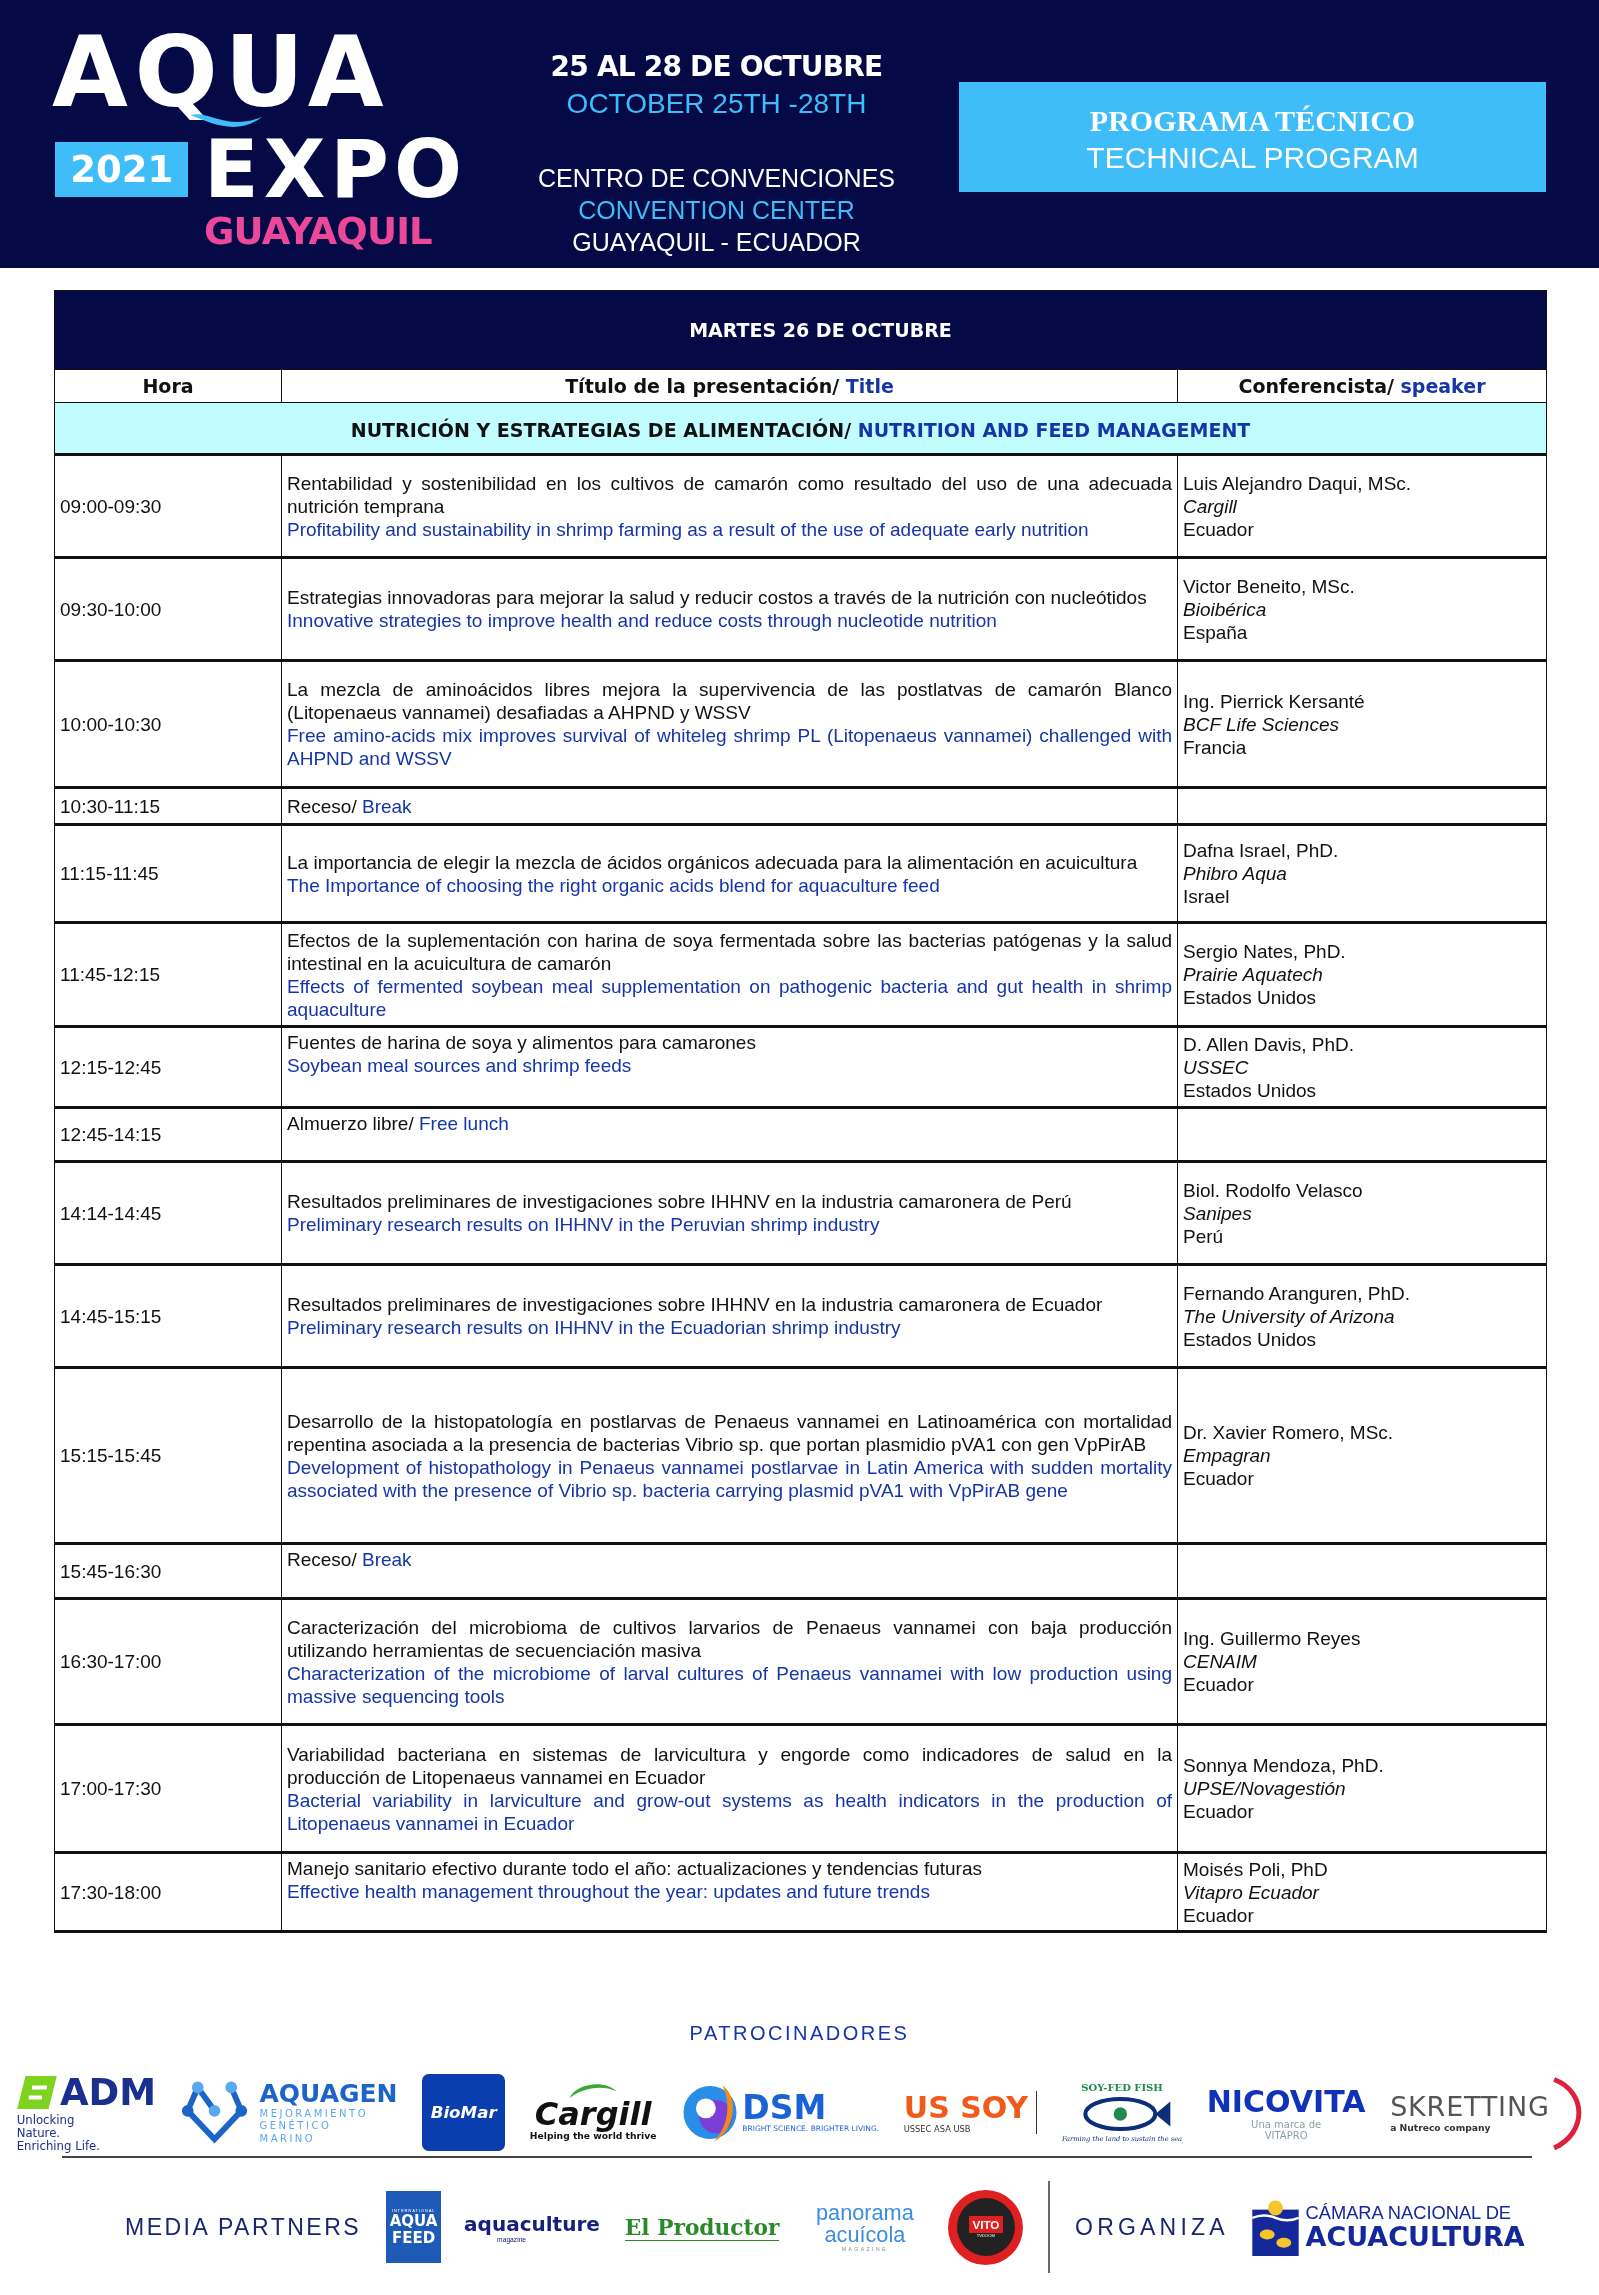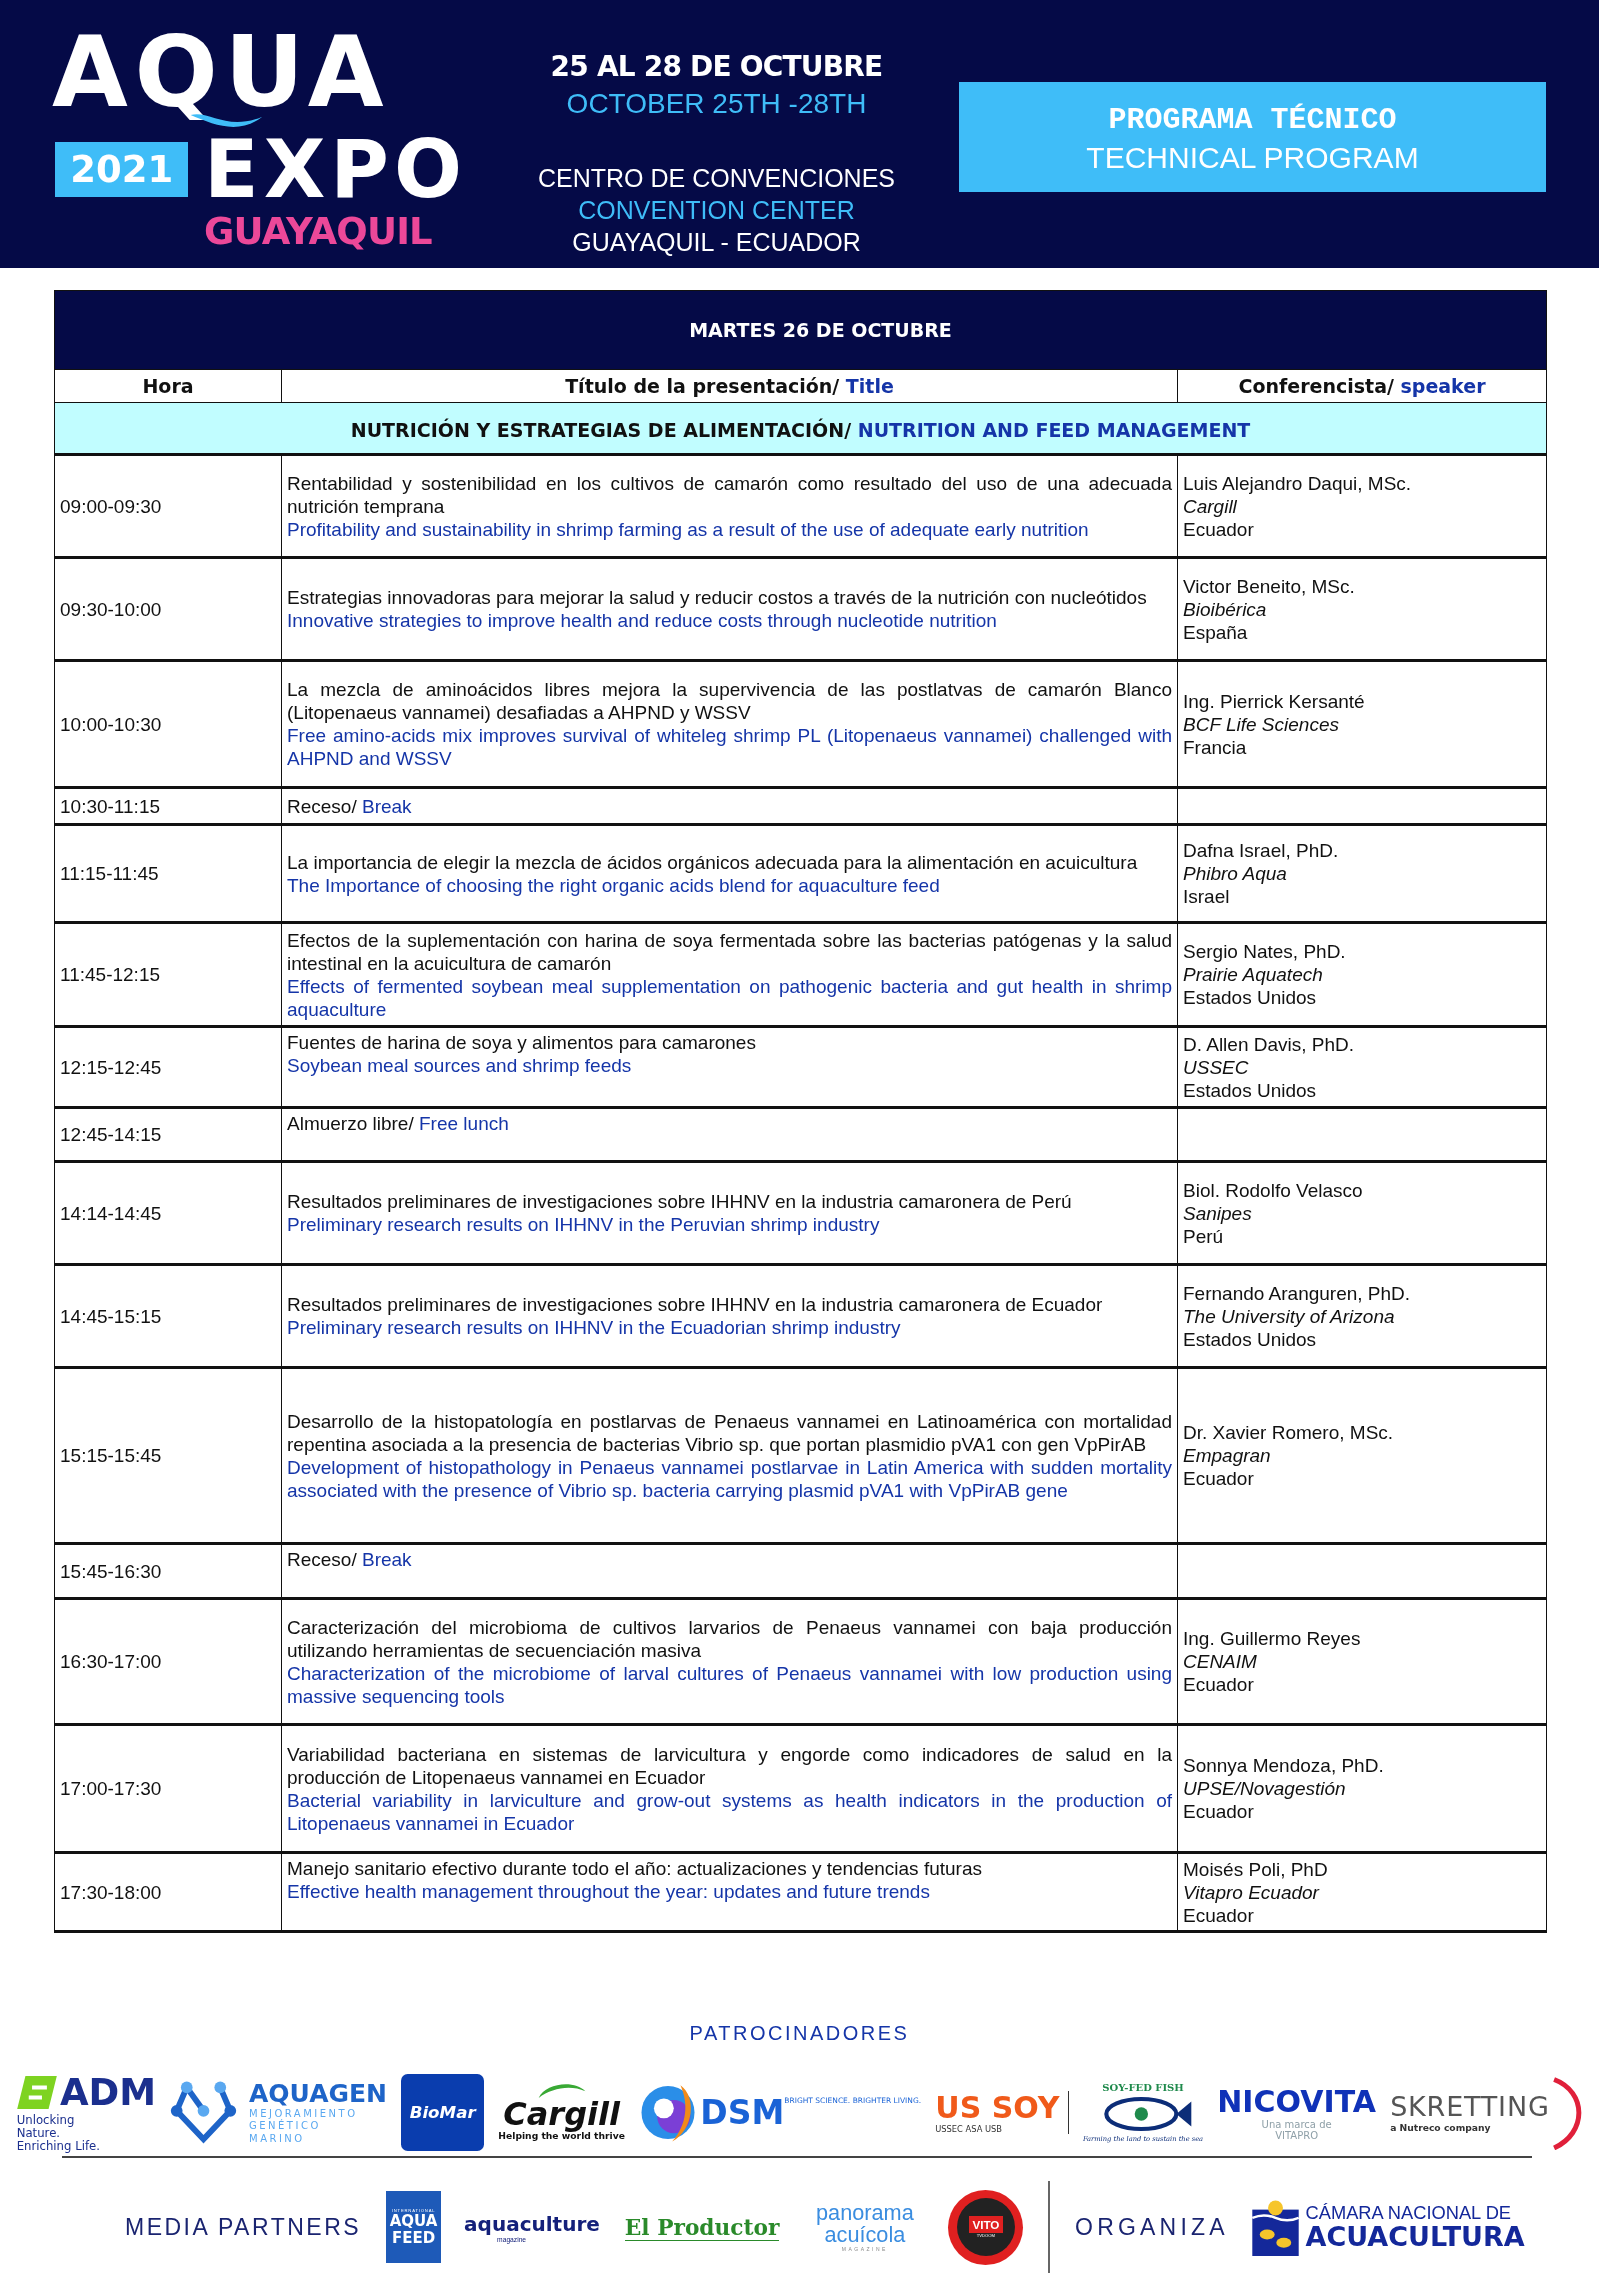--- a/index.html
+++ b/index.html
@@ -10,21 +10,21 @@
   .logo-wave { position: absolute; left: 137px; top: 87px; width: 75px; height: 25px; }
   .logo-year { position: absolute; left: 3.3px; top: 119px; width: 133px; height: 55px; background: #3fbdf8; color: #fff; font-family: "DejaVu Sans", sans-serif; font-weight: bold; font-size: 37px; text-align: center; line-height: 55px; }
   .logo-expo { position: absolute; left: 152px; top: 107px; font-family: "DejaVu Sans", sans-serif; font-weight: bold; font-size: 80px; letter-spacing: 5px; color: #fff; line-height: 1; }
   .logo-city { position: absolute; left: 152px; top: 190px; font-family: "DejaVu Sans", sans-serif; font-weight: bold; font-size: 37px; color: #ec4899; line-height: 1; letter-spacing: -0.8px; }
   .dates { position: absolute; left: 500px; top: 48px; width: 433px; text-align: center; color: #fff; }
   .dates .d-es { font-family: "DejaVu Sans", sans-serif; font-weight: bold; font-size: 28px; letter-spacing: -0.8px; line-height: 37px; }
   .dates .d-en { font-size: 28px; color: #3fbdf8; line-height: 37px; }
   .venue { margin-top: 40px; font-size: 25px; line-height: 32px; }
   .venue .v-en { color: #3fbdf8; }
   .prog-box { position: absolute; left: 959px; top: 82px; width: 587px; height: 110px; background: #3fbdf8; color: #fff; text-align: center; padding-top: 20px; }
-  .prog-box .p-es { font-family: Liberation Mono, monospace; font-weight: bold; font-size: 30px; line-height: 37px; }
+  .prog-box .p-es { font-family: Liberation Serif, serif; font-weight: bold; font-size: 30px; line-height: 37px; }
   .prog-box .p-en { font-size: 30px; line-height: 37px; }
 
   table.prog { position: absolute; left: 54px; top: 290px; width: 1492px; border-collapse: collapse; table-layout: fixed; }
   table.prog td, table.prog th { border: 1.7px solid #111; vertical-align: middle; font-size: 19px; line-height: 23px; }
   .title-band th { background: #050a47; color: #fff; height: 79px; font-family: "DejaVu Sans", sans-serif; font-size: 20px; font-weight: bold; border-color: #050a47; padding-left: 40px; }
   .col-head th { height: 33px; font-family: "DejaVu Sans", sans-serif; font-size: 20px; font-weight: bold; background: #fff; border-width: 1.7px; }
   .blue { color: #1535a8; }
   .section td { background: #c1fdff; height: 52px; text-align: center; vertical-align: top; padding-top: 5px; font-family: "DejaVu Sans", sans-serif; font-size: 17.5px; font-weight: bold; }
   td.time { padding-left: 5px; border-right: 1.7px solid #111; }
   td.title { padding: 3.3px 5px; text-align: justify; }
@@ -315,21 +315,21 @@
     <span style="font-size:9.2px;color:#111;font-weight:bold;">Helping the world thrive</span>
   </div>
 
   <div class="logo-item" style="flex-direction:row;align-items:center;">
     <svg width="58" height="65" viewBox="0 0 70 78">
         <circle cx="35" cy="39" r="32" fill="#2a8ee8"></circle>
         <circle cx="42" cy="44" r="20" fill="#7b3fd6"></circle>
         <circle cx="30" cy="34" r="12" fill="#ffffff"></circle>
         <path d="M50 6 C 70 20, 66 60, 40 74 C 58 54, 60 28, 50 6 Z" fill="#f08a1a"></path>
       </svg>
-    <div style="display:flex;margin-left:3.3px;">
+    <div style="display:flex;flex-direction:column;margin-left:3.3px;">
       <span style="font-weight:bold;font-size:33px;color:#1a63d6;line-height:33px;">DSM</span>
       <span style="font-size:7.5px;color:#1a63d6;">BRIGHT SCIENCE. BRIGHTER LIVING.</span>
     </div>
   </div>
 
   <div class="logo-item" style="padding-right:8.3px;border-right:1.7px solid #333;">
     <span style="font-weight:bold;font-size:30px;color:#f05a1a;line-height:33px;">US SOY</span>
     <span style="font-size:8.3px;color:#333;">USSEC  ASA  USB</span>
   </div>
 

